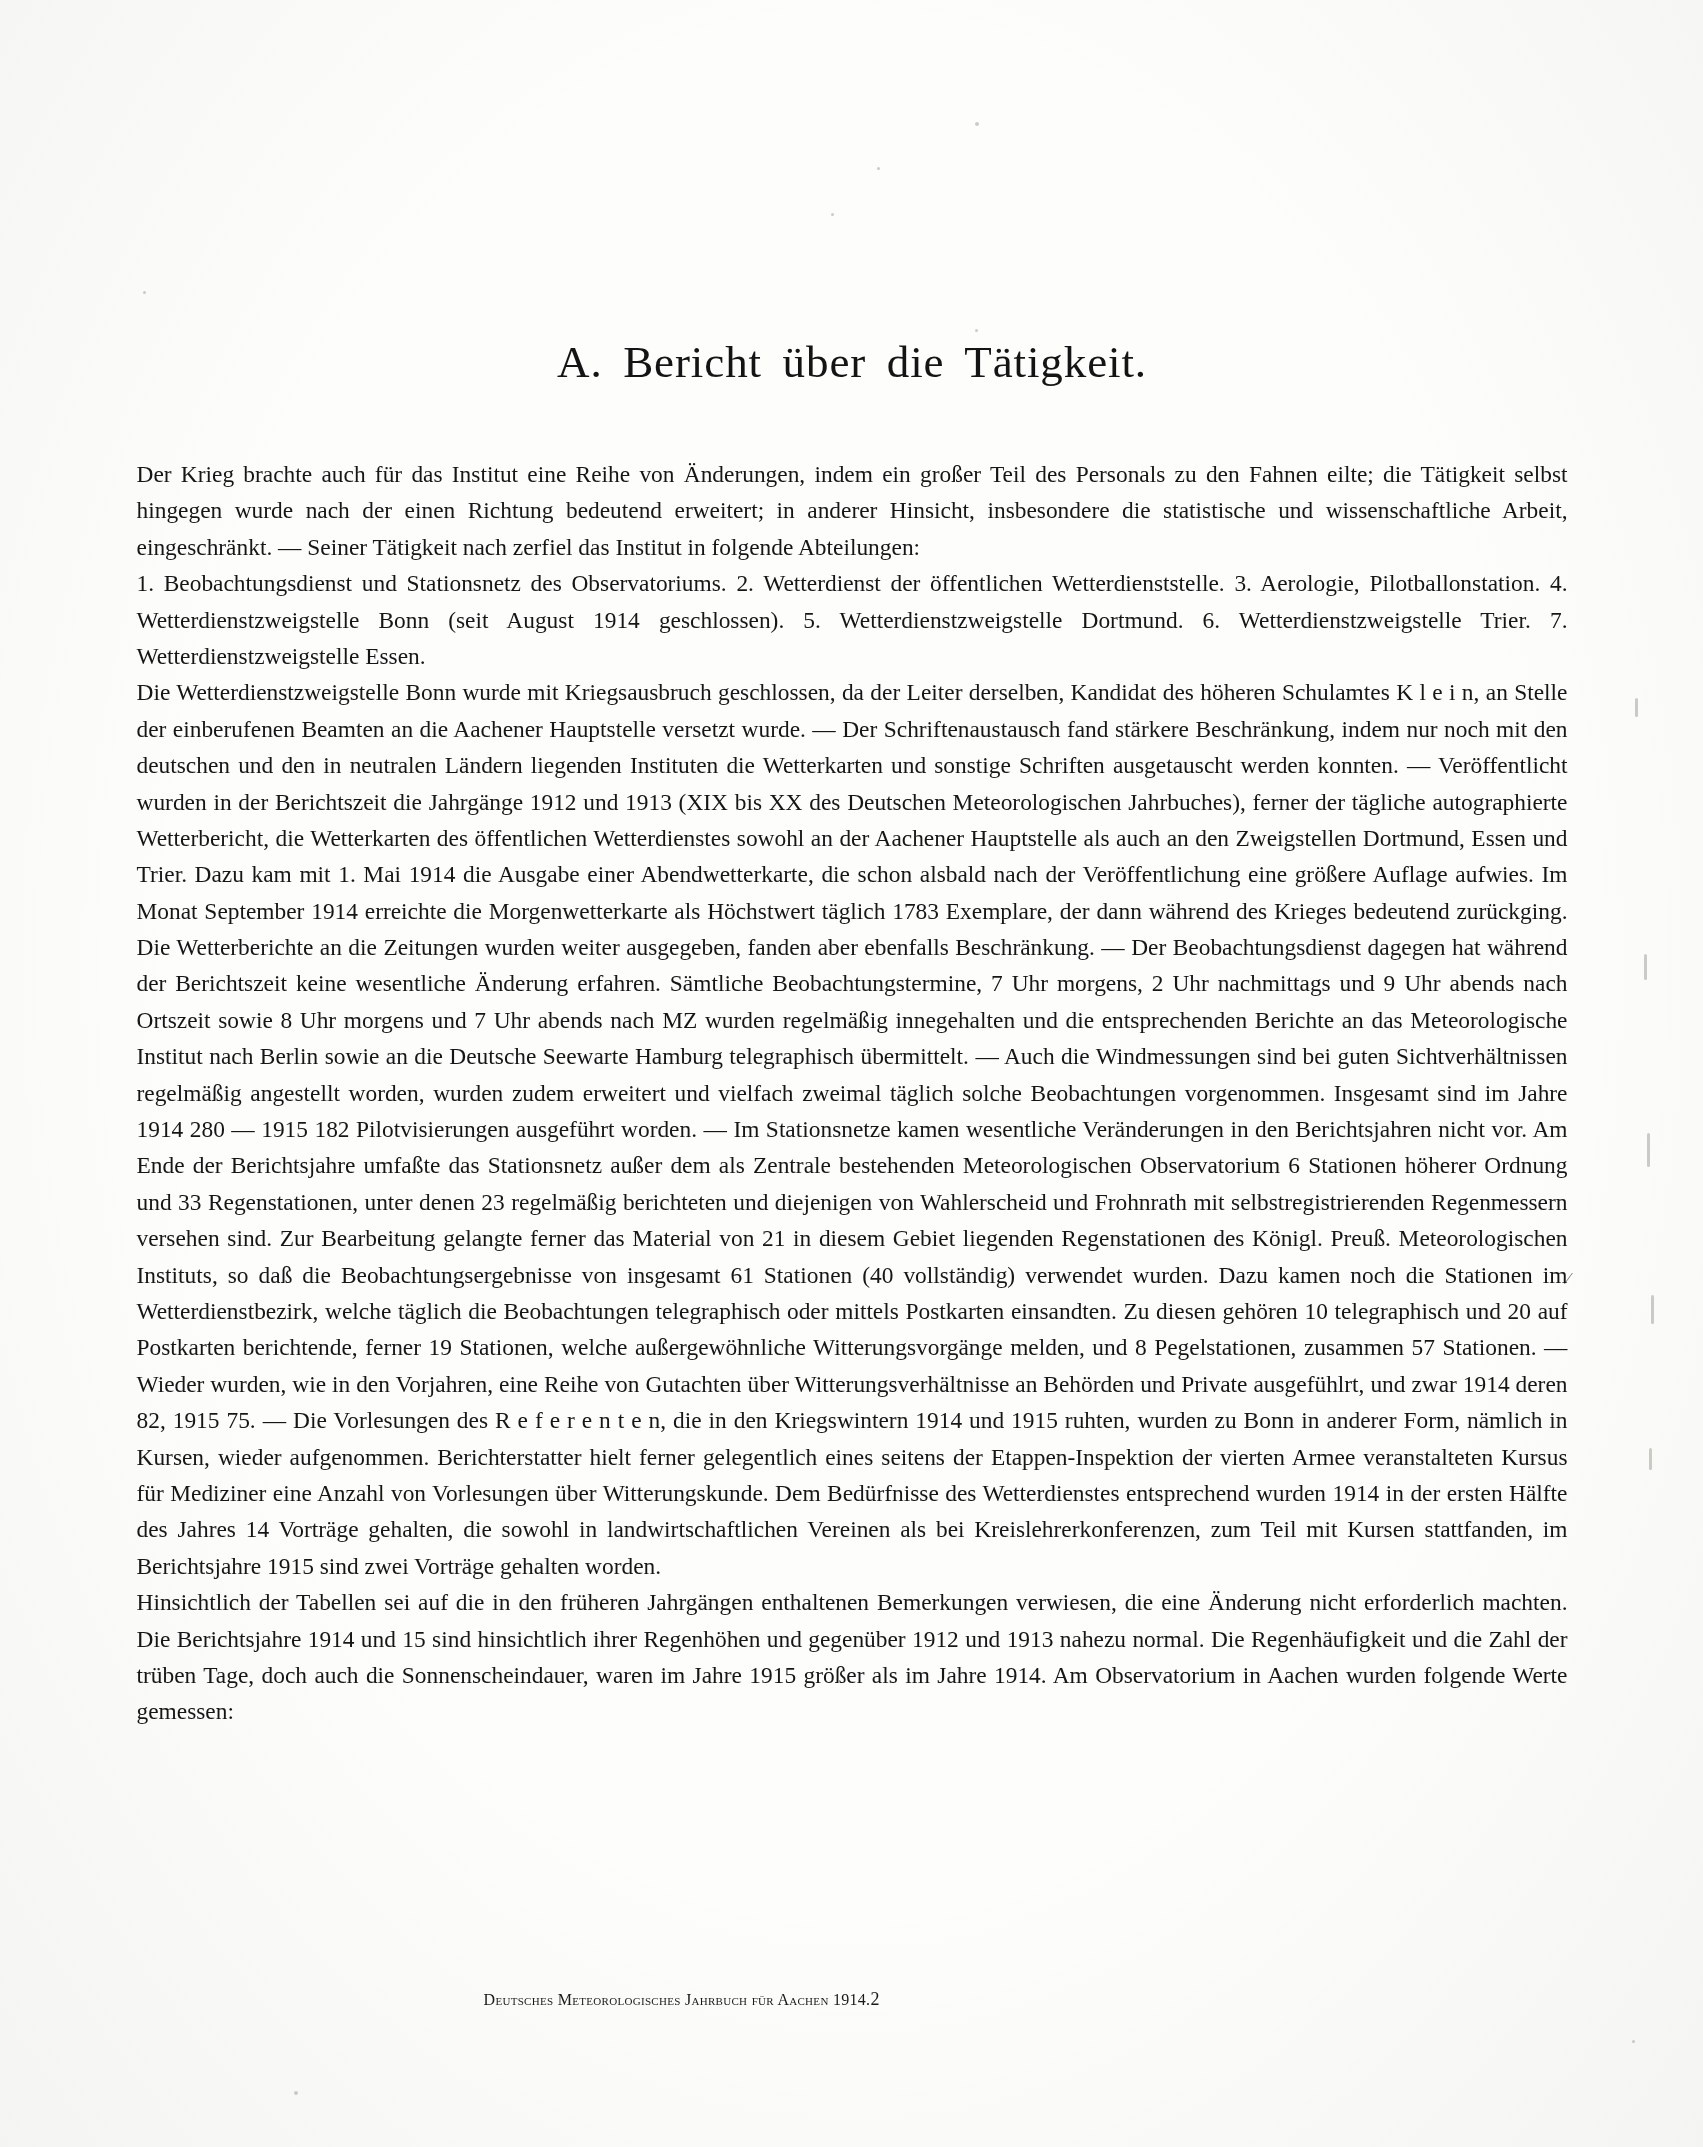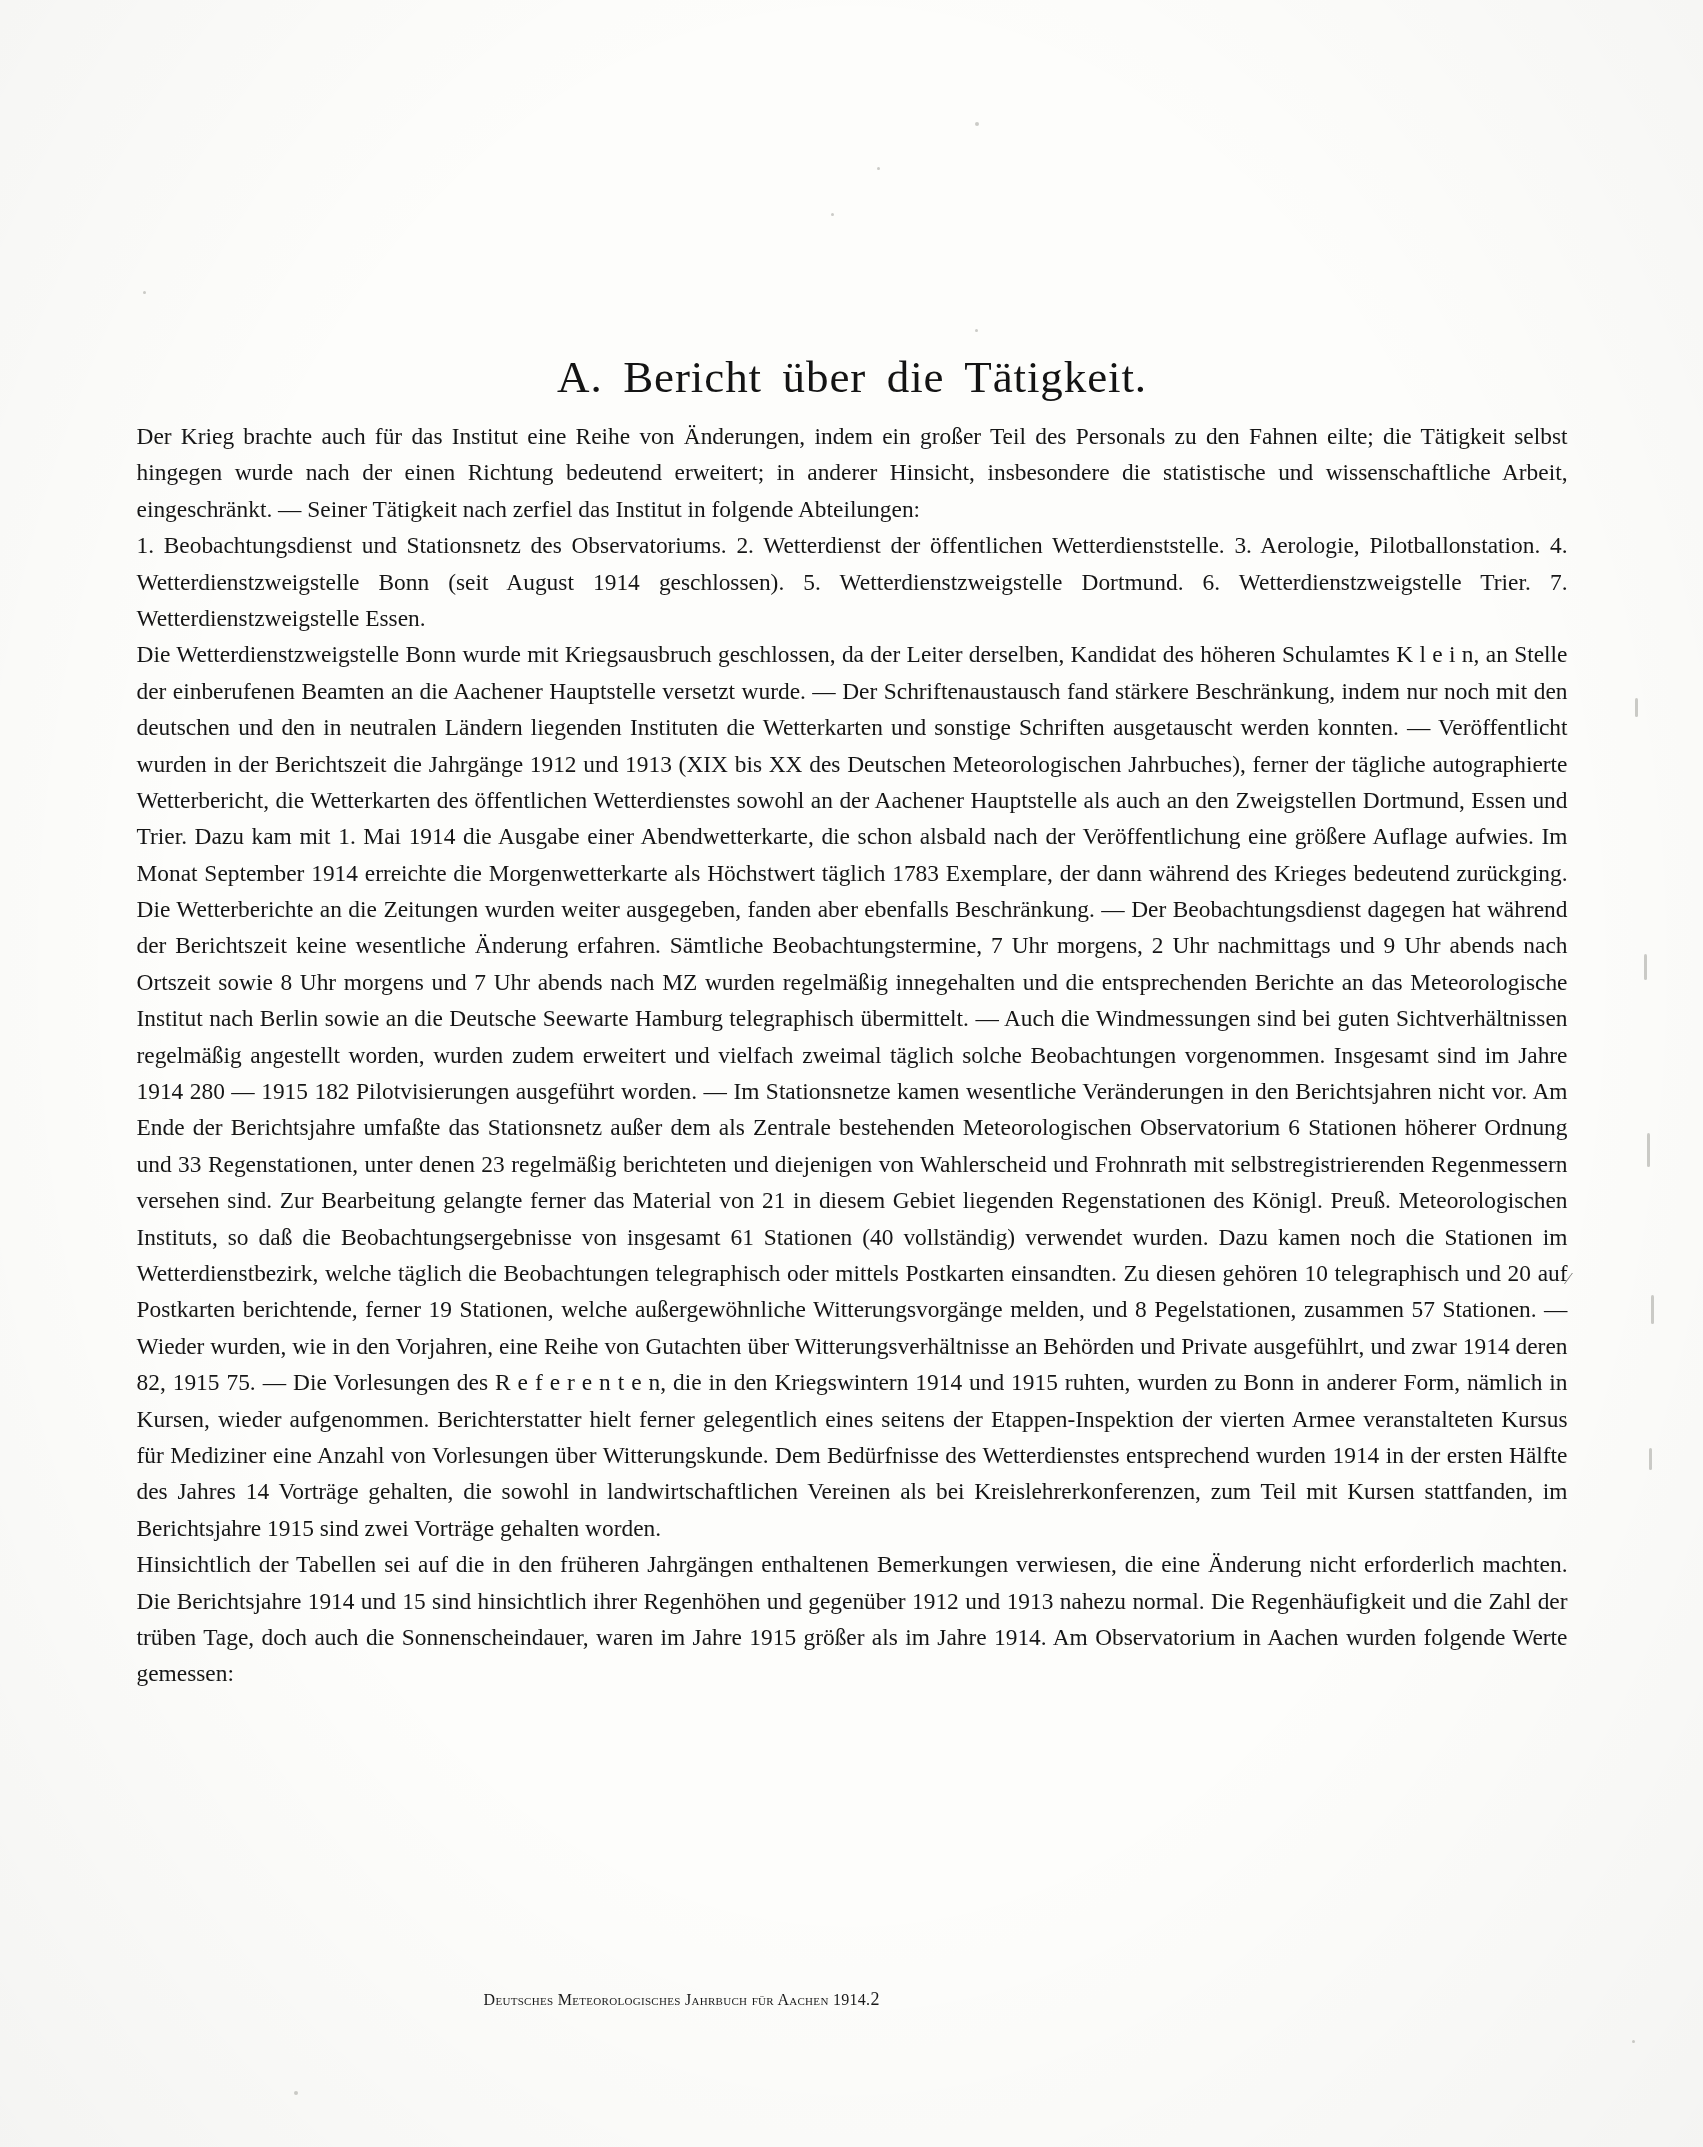--- a/index.html
+++ b/index.html
@@ -37,27 +37,28 @@
   .content {
     position: absolute;
     left: 128px;
     top: 0;
     width: 1448px;
   }
   h1.title {
     font-size: 45px;
     font-weight: 400;
     text-align: center;
-    margin: 15px;
+    margin: 0;
     padding-top: 336px;
     letter-spacing: 0.9px;
     word-spacing: 8.5px;
     color: #141414;
   }
   .body-block {
+    margin-top: 68px;
     font-size: 23.4px;
     line-height: 1.555;
     text-align: justify;
     text-justify: inter-word;
     color: #161616;
     padding: 0 8.5px 0 8.5px;
   }
   .body-block p {
     margin: 0;
     text-indent: 0;

